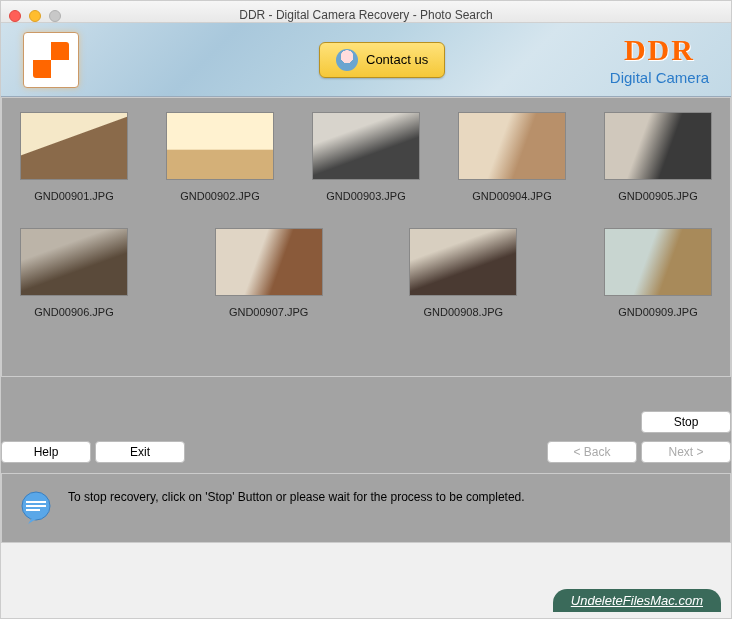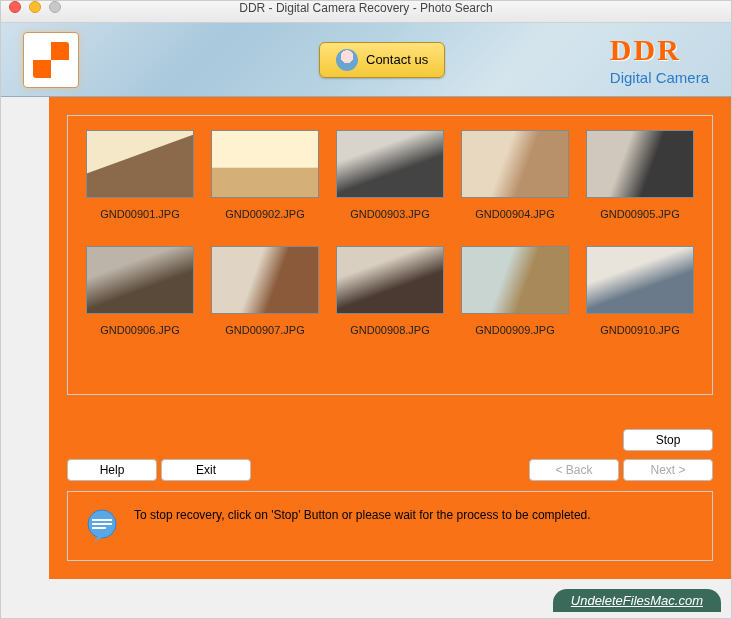--- a/index.html
+++ b/index.html
@@ -1,33 +1,33 @@
 <!DOCTYPE html>
 <html><head>
 <meta charset="utf-8">
 <style>
 * { box-sizing: border-box; margin: 0; padding: 0; }
 body { font-family: -apple-system, "Helvetica Neue", Arial, sans-serif; font-size: 12px; background: #fff; }
 .window { width: 732px; height: 619px; position: relative; background: #f0f0f0; border: 1px solid #ccc; }
-.titlebar { height: 22px; background: linear-gradient(#f6f6f6, #e8e8e8); border-bottom: 1px solid #d0d0d0; display: flex; align-items: flex-start; padding: 0 8px; position: relative; }
+.titlebar { height: 22px; background: linear-gradient(#f6f6f6, #e8e8e8); border-bottom: 1px solid #d0d0d0; display: flex; align-items: flex-end; padding: 0 8px; position: relative; }
 .traffic { display: flex; gap: 8px; }
 .tl { width: 12px; height: 12px; border-radius: 50%; }
 .tl.red { background: #ff5f57; border: 1px solid #e04740; }
 .tl.yel { background: #ffbd2e; border: 1px solid #dfa023; }
 .tl.grn { background: #c8c8c8; border: 1px solid #b0b0b0; }
 .titlebar-title { position: absolute; left: 0; right: 0; text-align: center; font-size: 12px; color: #444; pointer-events: none; }
 .header { height: 74px; background: linear-gradient(135deg, #cfe1ec 0%, #a9c8dc 30%, #b8d4e3 50%, #d5e5ee 70%, #c2d9e6 100%); border-bottom: 1px solid #9ab; display: flex; align-items: center; padding: 4px 22px; position: relative; }
 .app-icon { width: 56px; height: 56px; background: #fff; border: 1px solid #cc9966; border-radius: 4px; box-shadow: 0 0 6px rgba(255,180,80,0.5); display: flex; align-items: center; justify-content: center; }
 .app-icon-inner { width: 36px; height: 36px; background: repeating-conic-gradient(#ff6600 0 25%, #fff 0 50%); border-radius: 3px; }
 .contact-btn { margin-left: 240px; background: linear-gradient(#ffe27a, #f5c838); border: 1px solid #b89020; border-radius: 6px; padding: 6px 16px; display: flex; align-items: center; gap: 8px; font-size: 13px; cursor: pointer; box-shadow: 0 1px 2px rgba(0,0,0,0.2); }
 .contact-icon { width: 22px; height: 22px; background: radial-gradient(circle at 50% 35%, #fdd 35%, #6aa5d0 36%); border-radius: 50%; }
-.brand { margin-left: auto; text-align: left; }
+.brand { margin-left: auto; text-align: center; }
 .brand-ddr { font-family: Georgia, serif; font-size: 30px; font-weight: bold; color: #ff6600; letter-spacing: 2px; text-shadow: 1px 1px 0 #fff; }
 .brand-sub { color: #2a7bc9; font-size: 15px; margin-top: 2px; }
-.content { padding: 18px; background: #f97316; margin-left: 48px; }
+.content { background: #a3a3a3; }
 .thumb-area { border: 1px solid #ccc; padding: 14px 18px; height: 280px; overflow: hidden; }
 .thumb-row { display: flex; justify-content: space-between; margin-bottom: 8px; }
 .thumb-col { width: 108px; text-align: center; }
 .thumb { width: 108px; height: 68px; border: 1px solid #888; margin-bottom: 10px; }
 .thumb-label { font-size: 11px; color: #222; margin-bottom: 18px; }
 .t1 { background: linear-gradient(160deg, #f5e8c8 40%, #8a6a4a 41%); }
 .t2 { background: linear-gradient(#fff2d0 55%, #d4b078 56%); }
 .t3 { background: linear-gradient(160deg, #d8d4cc 30%, #444 60%); }
 .t4 { background: linear-gradient(110deg, #e8d8c0 40%, #b8906a 60%); }
 .t5 { background: linear-gradient(110deg, #d0c8bc 35%, #3a3a3a 60%); }
@@ -112,24 +112,20 @@
           <div class="thumb-label">GND00907.JPG</div>
         </div>
         <div class="thumb-col">
           <div class="thumb t8"></div>
           <div class="thumb-label">GND00908.JPG</div>
         </div>
         <div class="thumb-col">
           <div class="thumb t9"></div>
           <div class="thumb-label">GND00909.JPG</div>
         </div>
-        <div class="thumb-col">
-          <div class="thumb t10"></div>
-          <div class="thumb-label">GND00910.JPG</div>
-        </div>
       </div>
     </div>
 
     <div class="stop-wrap">
       <button class="btn">Stop</button>
     </div>
 
     <div class="btn-row">
       <button class="btn">Help</button>
       <button class="btn">Exit</button>

